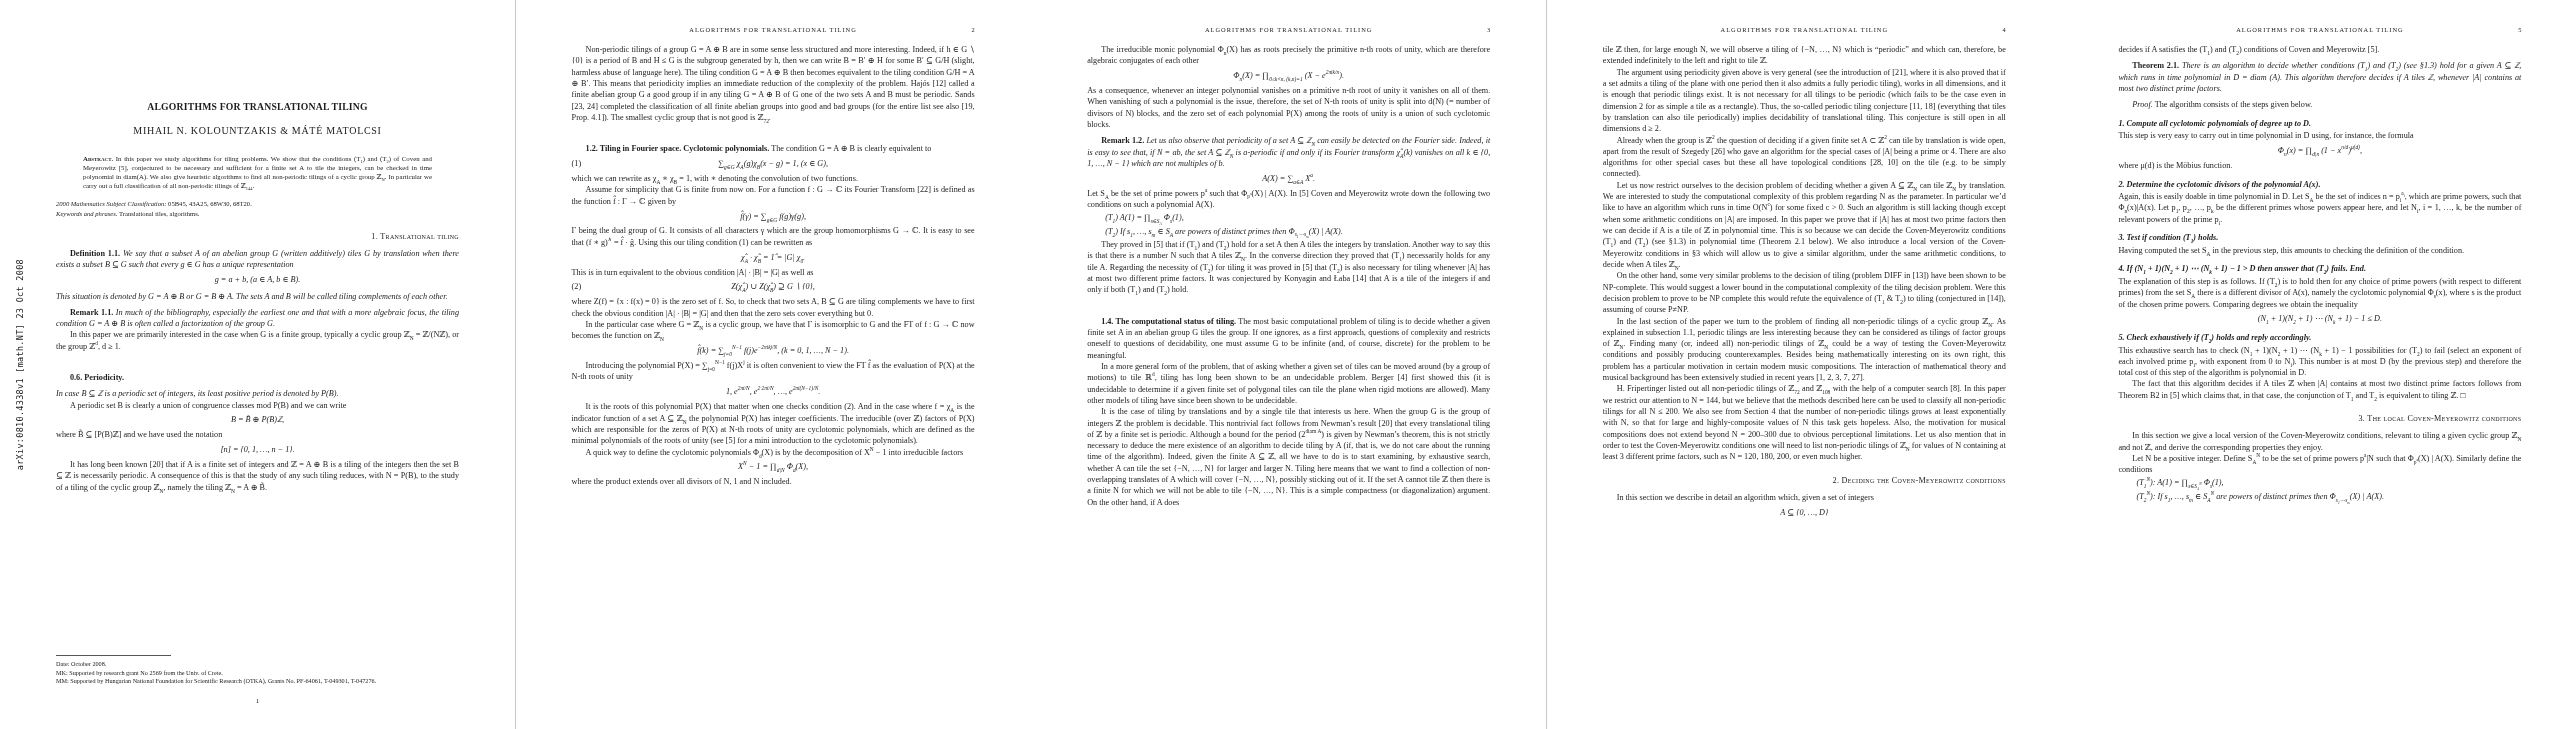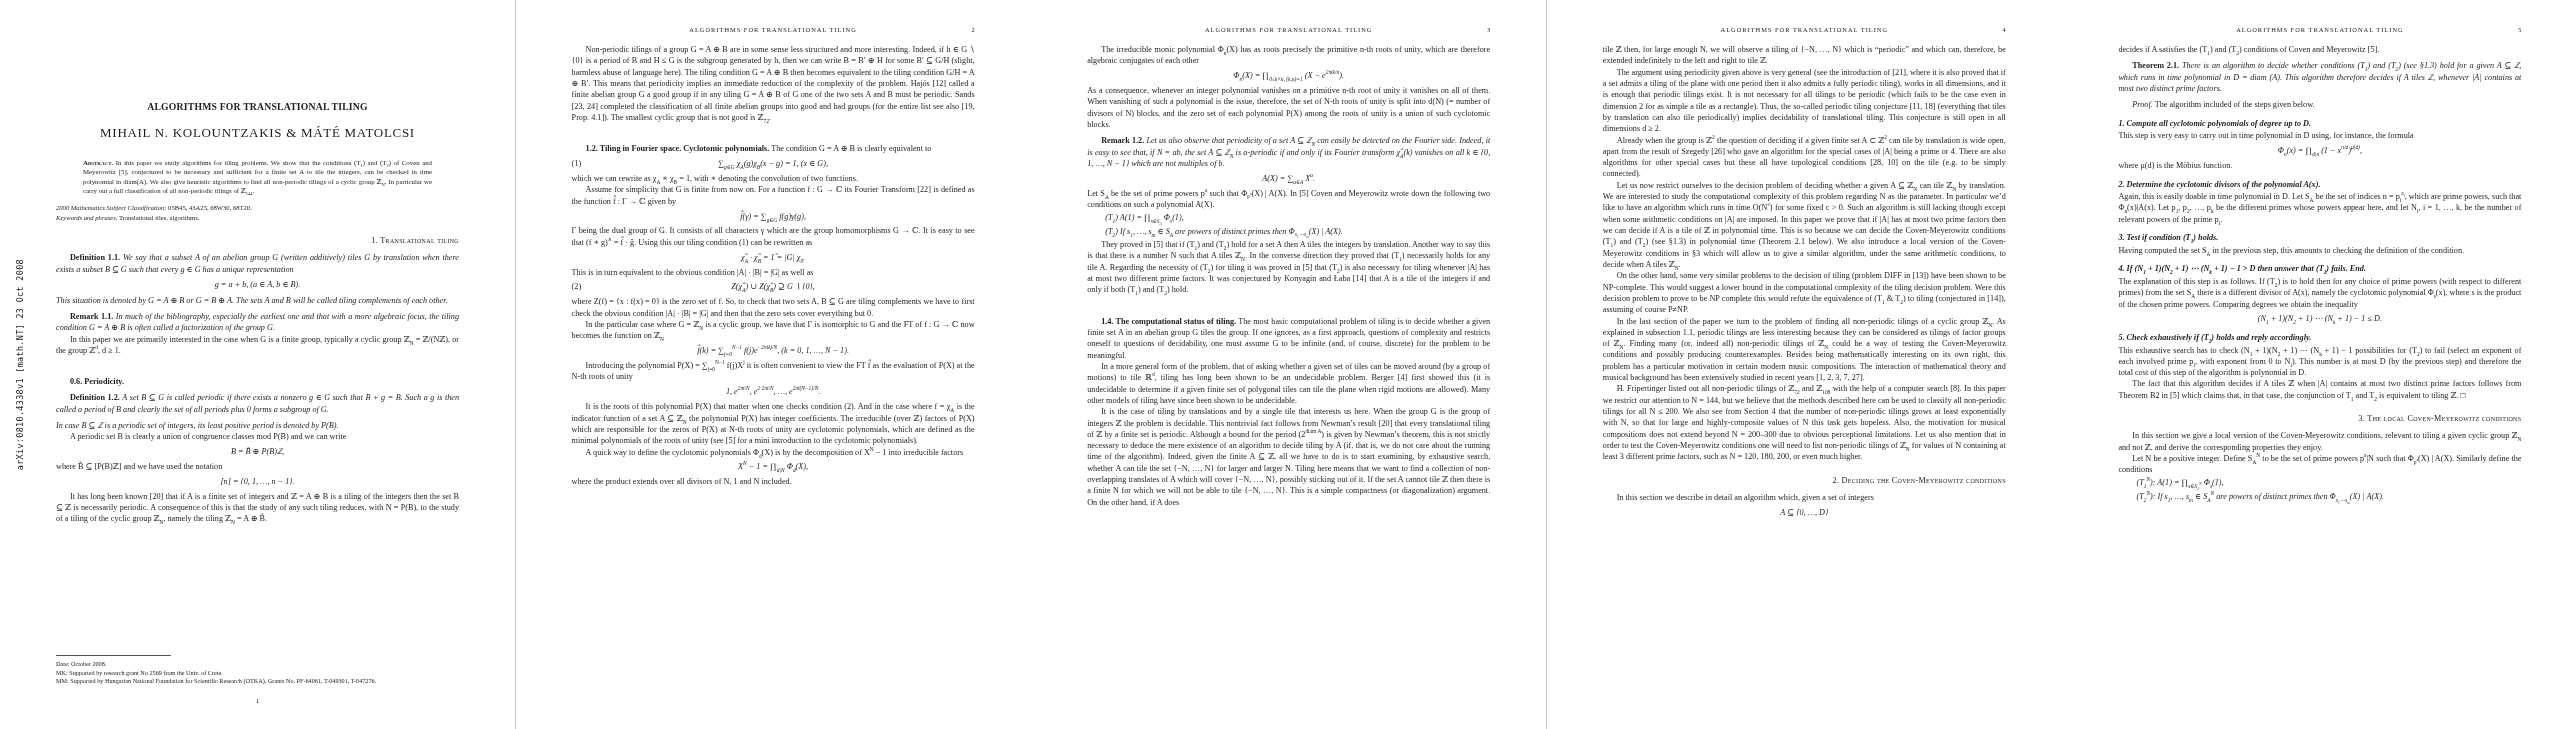--- a/index.html
+++ b/index.html
@@ -13,21 +13,21 @@
   .rh-num { position:absolute; right:0; top:0; letter-spacing:0; }
 
   .content { padding:0 56px; text-align:justify; font-size:8.2px; line-height:1.38; }
   .content.first { padding-top:100px; }
   .content.with-header { padding-top:44px; }
 
   .blk { text-indent:1.7em; }
   .blk.noind { text-indent:0; }
 
   .title { text-align:center; text-indent:0; font-weight:bold; font-size:9.7px; letter-spacing:0.2px; margin-bottom:11px; }
-  .authors { text-align:center; text-indent:0; font-size:13px; letter-spacing:0.7px; margin-bottom:16px; }
+  .authors { text-align:center; text-indent:0; font-size:10px; letter-spacing:0.7px; margin-bottom:16px; }
   .abstract { font-size:6.8px; line-height:1.34; margin:0 27px 9.7px; text-indent:0; }
   .abstract .lead { font-variant:small-caps; font-weight:bold; }
   .meta { font-size:6.6px; line-height:1.32; text-indent:0; margin:0 0 1.2px; }
   .meta .lead { font-style:italic; }
 
   .section { text-align:right; text-indent:0; font-variant:small-caps; letter-spacing:0.3px; margin:12px 0 6px; }
   .runin { margin-top:20px; }
   .runin .lead { font-weight:bold; }
   .statement { margin-top:4.9px; }
   .statement .lead { font-weight:bold; }
@@ -67,21 +67,20 @@
         <div class="blk abstract"><span class="lead fmt">Abstract.</span> <span class="txt fmt">In this paper we study algorithms for tiling problems. We show that the conditions (T<sub>1</sub>) and (T<sub>2</sub>) of Coven and Meyerowitz [5], conjectured to be necessary and sufficient for a finite set A to tile the integers, can be checked in time polynomial in diam(A). We also give heuristic algorithms to find all non-periodic tilings of a cyclic group ℤ<sub>N</sub>. In particular we carry out a full classification of all non-periodic tilings of ℤ<sub>144</sub>.</span></div>
         <div class="blk meta"><span class="lead fmt">2000 Mathematics Subject Classification:</span> <span class="txt fmt">05B45, 43A25, 68W30, 68T20.</span></div>
         <div class="blk meta"><span class="lead fmt">Keywords and phrases.</span> <span class="txt fmt">Translational tiles, algorithms.</span></div>
         <div class="blk section"><span class="txt fmt">1. Translational tiling</span></div>
         <div class="blk statement"><span class="lead fmt">Definition 1.1.</span> <span class="txt fmt">We say that a subset A of an abelian group G (written additively) tiles G by translation when there exists a subset B ⊆ G such that every g ∈ G has a unique representation</span></div>
         <div class="blk eq"><span class="txt fmt">g = a + b,   (a ∈ A, b ∈ B).</span></div>
         <div class="blk statement noind"><span class="txt fmt">This situation is denoted by G = A ⊕ B or G = B ⊕ A. The sets A and B will be called tiling complements of each other.</span></div>
         <div class="blk statement"><span class="lead fmt">Remark 1.1.</span> <span class="txt fmt">In much of the bibliography, especially the earliest one and that with a more algebraic focus, the tiling condition G = A ⊕ B is often called a factorization of the group G.</span></div>
         <div class="blk par"><span class="txt fmt">In this paper we are primarily interested in the case when G is a finite group, typically a cyclic group ℤ<sub>N</sub> = ℤ/(Nℤ), or the group ℤ<sup>d</sup>, d ≥ 1.</span></div>
         <div class="blk runin"><span class="lead fmt">0.6. Periodicity.</span> <span class="txt fmt"></span></div>
-        <div class="blk statement"><span class="lead fmt">Definition 1.2.</span> <span class="txt fmt">A set B ⊆ G is called periodic if there exists a nonzero g ∈ G such that B + g = B. Such a g is then called a period of B and clearly the set of all periods plus 0 forms a subgroup of G.</span></div>
         <div class="blk statement noind"><span class="txt fmt">In case B ⊆ ℤ is a periodic set of integers, its least positive period is denoted by P(B).</span></div>
         <div class="blk par"><span class="txt fmt">A periodic set B is clearly a union of congruence classes mod P(B) and we can write</span></div>
         <div class="blk eq"><span class="txt fmt">B = B̃ ⊕ P(B)ℤ,</span></div>
         <div class="blk par noind"><span class="txt fmt">where B̃ ⊆ [P(B)ℤ] and we have used the notation</span></div>
         <div class="blk eq"><span class="txt fmt">[n] = {0, 1, …, n − 1}.</span></div>
         <div class="blk par"><span class="txt fmt">It has long been known [20] that if A is a finite set of integers and ℤ = A ⊕ B is a tiling of the integers then the set B ⊆ ℤ is necessarily periodic. A consequence of this is that the study of any such tiling reduces, with N = P(B), to the study of a tiling of the cyclic group ℤ<sub>N</sub>, namely the tiling ℤ<sub>N</sub> = A ⊕ B̃.</span></div>
       </div>
       <div class="footnotes">
         <div class="fn fmt">Date: October 2008.</div>
         <div class="fn fmt">MK: Supported by research grant No 2569 from the Univ. of Crete.</div>
@@ -143,21 +142,21 @@
         <div class="blk section"><span class="txt fmt">2. Deciding the Coven-Meyerowitz conditions</span></div>
         <div class="blk par"><span class="txt fmt">In this section we describe in detail an algorithm which, given a set of integers</span></div>
         <div class="blk eq"><span class="txt fmt">A ⊆ {0, …, D}</span></div>
       </div>
     </div>
     <div class="page">
       <div class="running-header"><span class="rh-title">ALGORITHMS FOR TRANSLATIONAL TILING</span><span class="rh-num">5</span></div>
       <div class="content with-header">
         <div class="blk par noind"><span class="txt fmt">decides if A satisfies the (T<sub>1</sub>) and (T<sub>2</sub>) conditions of Coven and Meyerowitz [5].</span></div>
         <div class="blk statement"><span class="lead fmt">Theorem 2.1.</span> <span class="txt fmt">There is an algorithm to decide whether conditions (T<sub>1</sub>) and (T<sub>2</sub>) (see §1.3) hold for a given A ⊆ ℤ, which runs in time polynomial in D = diam (A). This algorithm therefore decides if A tiles ℤ, whenever |A| contains at most two distinct prime factors.</span></div>
-        <div class="blk proof"><span class="lead fmt">Proof.</span> <span class="txt fmt">The algorithm included of the steps given below.</span></div>
+        <div class="blk proof"><span class="lead fmt">Proof.</span> <span class="txt fmt">The algorithm consists of the steps given below.</span></div>
         <div class="blk step"><span class="txt fmt">1. Compute all cyclotomic polynomials of degree up to D.</span></div>
         <div class="blk par noind"><span class="txt fmt">This step is very easy to carry out in time polynomial in D using, for instance, the formula</span></div>
         <div class="blk eq"><span class="txt fmt">Φ<sub>n</sub>(x) = ∏<sub>d|n</sub> (1 − x<sup>n/d</sup>)<sup>μ(d)</sup>,</span></div>
         <div class="blk par noind"><span class="txt fmt">where μ(d) is the Möbius function.</span></div>
         <div class="blk step"><span class="txt fmt">2. Determine the cyclotomic divisors of the polynomial A(x).</span></div>
         <div class="blk par noind"><span class="txt fmt">Again, this is easily doable in time polynomial in D. Let S<sub>A</sub> be the set of indices n = p<sub>i</sub><sup>a<sub>i</sub></sup>, which are prime powers, such that Φ<sub>n</sub>(x)|A(x). Let p<sub>1</sub>, p<sub>2</sub>, …, p<sub>k</sub> be the different primes whose powers appear here, and let N<sub>i</sub>, i = 1, …, k, be the number of relevant powers of the prime p<sub>i</sub>.</span></div>
         <div class="blk step"><span class="txt fmt">3. Test if condition (T<sub>1</sub>) holds.</span></div>
         <div class="blk par noind"><span class="txt fmt">Having computed the set S<sub>A</sub> in the previous step, this amounts to checking the definition of the condition.</span></div>
         <div class="blk step"><span class="txt fmt">4. If (N<sub>1</sub> + 1)(N<sub>2</sub> + 1) ⋯ (N<sub>k</sub> + 1) − 1 &gt; D then answer that (T<sub>2</sub>) fails. End.</span></div>
         <div class="blk par noind"><span class="txt fmt">The explanation of this step is as follows. If (T<sub>2</sub>) is to hold then for any choice of prime powers (with respect to different primes) from the set S<sub>A</sub> there is a different divisor of A(x), namely the cyclotomic polynomial Φ<sub>s</sub>(x), where s is the product of the chosen prime powers. Comparing degrees we obtain the inequality</span></div>

